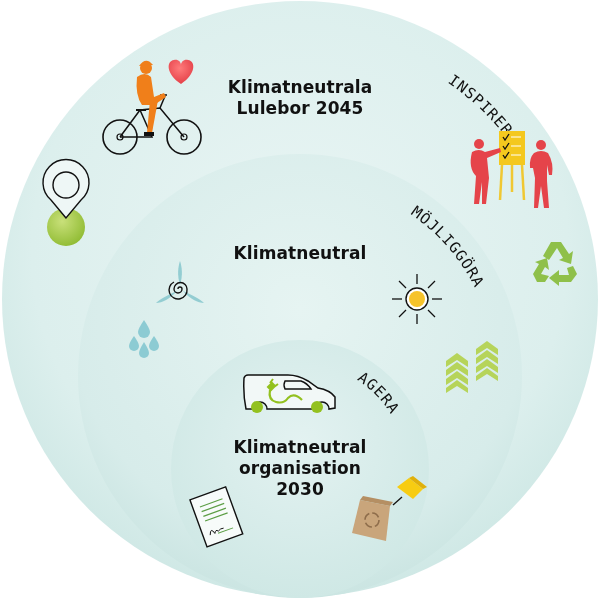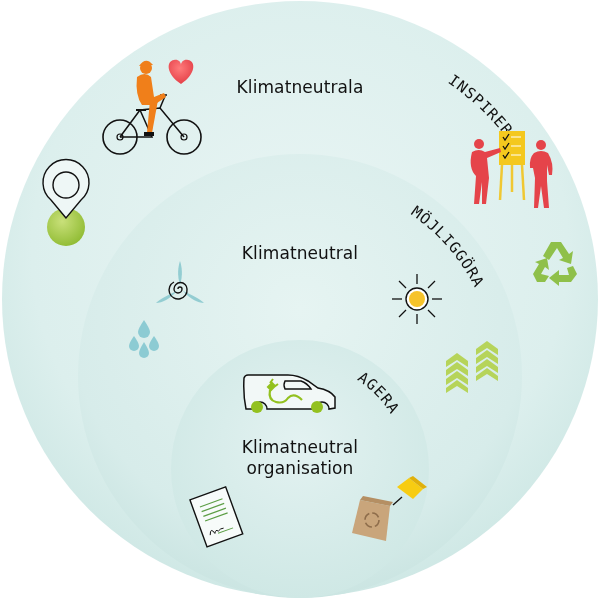--- a/index.html
+++ b/index.html
@@ -1,19 +1,19 @@
 <!DOCTYPE html>
 <html><head>
 <meta charset="utf-8">
 <style>
   html, body { margin: 0; padding: 0; background: #ffffff; }
   body { width: 600px; height: 600px; position: relative; overflow: hidden;
          font-family: "DejaVu Sans", sans-serif; }
   #stage { position: absolute; left: 0; top: 0; width: 600px; height: 600px; }
-  .title { position: absolute; text-align: center; font-weight: normal; color: #111;
+  .title { position: absolute; text-align: center; font-weight: bold; color: #111;
            font-family: "DejaVu Sans", sans-serif; font-size: 17px; line-height: 21px;
            letter-spacing: 0.1px; }
   .title span { display: block; }
 </style>
 </head>
 <body>
 
 <div id="stage">
 <svg width="600" height="600" viewBox="0 0 600 600" xmlns="http://www.w3.org/2000/svg">
   <defs>
@@ -177,21 +177,23 @@
     <circle cx="372" cy="520" r="7" fill="none" stroke="#8e6d4b" stroke-width="1.6" stroke-dasharray="8 3"></circle>
     <line x1="393" y1="505" x2="402" y2="497" stroke="#111" stroke-width="1.4"></line>
     <path d="M397 487 l12 -9 l14 11 l-10 10 z" fill="#f7cc12"></path>
     <path d="M409 478 l4 -2 l14 11 l-4 2 z" fill="#e0b00a"></path>
   </g>
 </svg>
 
   
   <div class="title" style="left:195px; top:77px; width:210px;">
     <span>Klimatneutrala</span>
+    <span>Lulebor 2045</span>
   </div>
   <div class="title" style="left:195px; top:243px; width:210px;">
     <span>Klimatneutral</span>
   </div>
   <div class="title" style="left:195px; top:437px; width:210px;">
     <span>Klimatneutral</span>
     <span>organisation</span>
+    <span>2030</span>
   </div>
 </div>
 
 </body></html>

